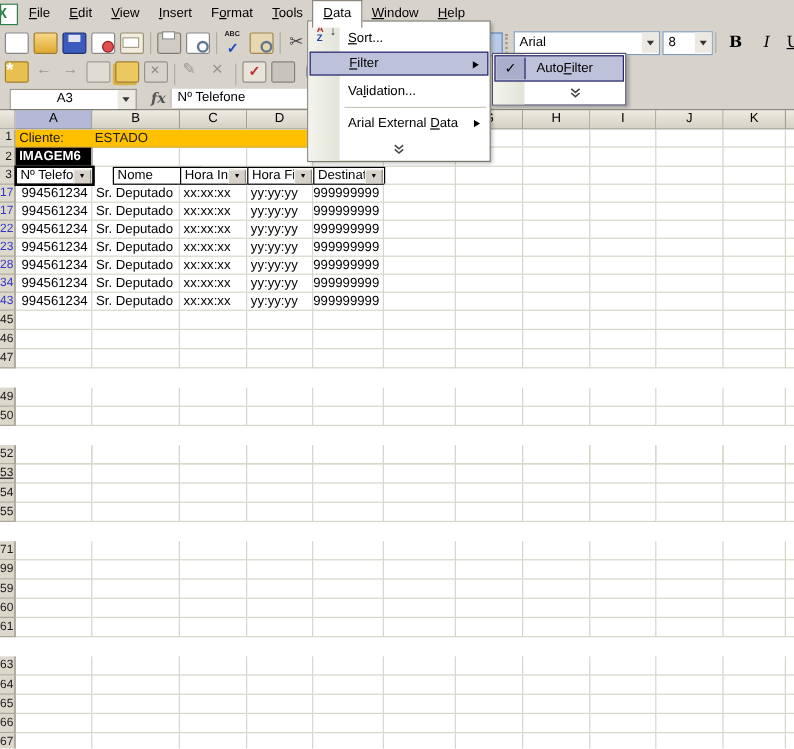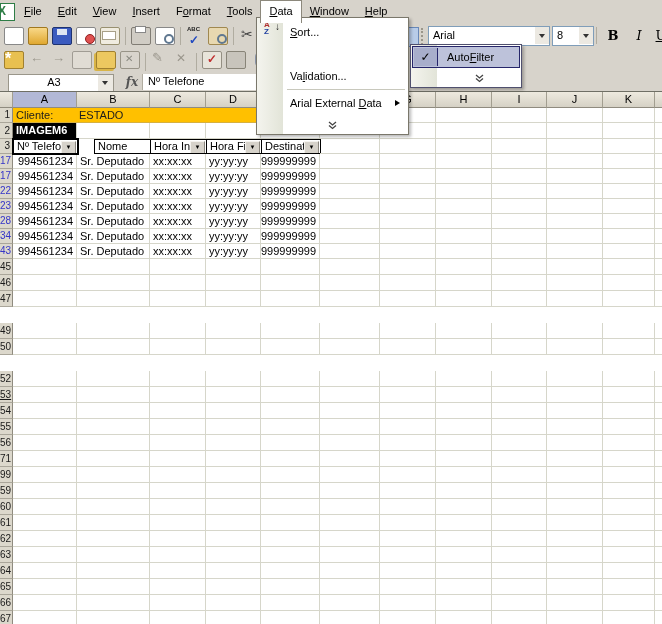--- a/index.html
+++ b/index.html
@@ -492,35 +492,20 @@
         <div class="gcell" style="left: 206px; width: 55px; height: 16px; line-height: 15px;"></div>
         <div class="gcell" style="left: 261px; width: 59px; height: 16px; line-height: 15px;"></div>
         <div class="gcell" style="left: 320px; width: 60px; height: 16px; line-height: 15px;"></div>
         <div class="gcell" style="left: 380px; width: 56px; height: 16px; line-height: 15px;"></div>
         <div class="gcell" style="left: 436px; width: 56px; height: 16px; line-height: 15px;"></div>
         <div class="gcell" style="left: 492px; width: 55px; height: 16px; line-height: 15px;"></div>
         <div class="gcell" style="left: 547px; width: 56px; height: 16px; line-height: 15px;"></div>
         <div class="gcell" style="left: 603px; width: 52px; height: 16px; line-height: 15px;"></div>
         <div class="gcell" style="left: 655px; width: 8px; height: 16px; line-height: 15px;"></div>
       </div>
-      <div class="grow" style="top: 327px; height: 16px;">
-        <div class="rnum" style="line-height: 15px;">56</div>
-        <div class="gcell" style="left: 13px; width: 64px; height: 16px; line-height: 15px;"></div>
-        <div class="gcell" style="left: 77px; width: 73px; height: 16px; line-height: 15px;"></div>
-        <div class="gcell" style="left: 150px; width: 56px; height: 16px; line-height: 15px;"></div>
-        <div class="gcell" style="left: 206px; width: 55px; height: 16px; line-height: 15px;"></div>
-        <div class="gcell" style="left: 261px; width: 59px; height: 16px; line-height: 15px;"></div>
-        <div class="gcell" style="left: 320px; width: 60px; height: 16px; line-height: 15px;"></div>
-        <div class="gcell" style="left: 380px; width: 56px; height: 16px; line-height: 15px;"></div>
-        <div class="gcell" style="left: 436px; width: 56px; height: 16px; line-height: 15px;"></div>
-        <div class="gcell" style="left: 492px; width: 55px; height: 16px; line-height: 15px;"></div>
-        <div class="gcell" style="left: 547px; width: 56px; height: 16px; line-height: 15px;"></div>
-        <div class="gcell" style="left: 603px; width: 52px; height: 16px; line-height: 15px;"></div>
-        <div class="gcell" style="left: 655px; width: 8px; height: 16px; line-height: 15px;"></div>
-      </div>
       <div class="grow" style="top: 343px; height: 16px;">
         <div class="rnum" style="line-height: 15px;">71</div>
         <div class="gcell" style="left: 13px; width: 64px; height: 16px; line-height: 15px;"></div>
         <div class="gcell" style="left: 77px; width: 73px; height: 16px; line-height: 15px;"></div>
         <div class="gcell" style="left: 150px; width: 56px; height: 16px; line-height: 15px;"></div>
         <div class="gcell" style="left: 206px; width: 55px; height: 16px; line-height: 15px;"></div>
         <div class="gcell" style="left: 261px; width: 59px; height: 16px; line-height: 15px;"></div>
         <div class="gcell" style="left: 320px; width: 60px; height: 16px; line-height: 15px;"></div>
         <div class="gcell" style="left: 380px; width: 56px; height: 16px; line-height: 15px;"></div>
         <div class="gcell" style="left: 436px; width: 56px; height: 16px; line-height: 15px;"></div>
@@ -569,35 +554,20 @@
         <div class="gcell" style="left: 320px; width: 60px; height: 16px; line-height: 15px;"></div>
         <div class="gcell" style="left: 380px; width: 56px; height: 16px; line-height: 15px;"></div>
         <div class="gcell" style="left: 436px; width: 56px; height: 16px; line-height: 15px;"></div>
         <div class="gcell" style="left: 492px; width: 55px; height: 16px; line-height: 15px;"></div>
         <div class="gcell" style="left: 547px; width: 56px; height: 16px; line-height: 15px;"></div>
         <div class="gcell" style="left: 603px; width: 52px; height: 16px; line-height: 15px;"></div>
         <div class="gcell" style="left: 655px; width: 8px; height: 16px; line-height: 15px;"></div>
       </div>
       <div class="grow" style="top: 407px; height: 16px;">
         <div class="rnum" style="line-height: 15px;">61</div>
-        <div class="gcell" style="left: 13px; width: 64px; height: 16px; line-height: 15px;"></div>
-        <div class="gcell" style="left: 77px; width: 73px; height: 16px; line-height: 15px;"></div>
-        <div class="gcell" style="left: 150px; width: 56px; height: 16px; line-height: 15px;"></div>
-        <div class="gcell" style="left: 206px; width: 55px; height: 16px; line-height: 15px;"></div>
-        <div class="gcell" style="left: 261px; width: 59px; height: 16px; line-height: 15px;"></div>
-        <div class="gcell" style="left: 320px; width: 60px; height: 16px; line-height: 15px;"></div>
-        <div class="gcell" style="left: 380px; width: 56px; height: 16px; line-height: 15px;"></div>
-        <div class="gcell" style="left: 436px; width: 56px; height: 16px; line-height: 15px;"></div>
-        <div class="gcell" style="left: 492px; width: 55px; height: 16px; line-height: 15px;"></div>
-        <div class="gcell" style="left: 547px; width: 56px; height: 16px; line-height: 15px;"></div>
-        <div class="gcell" style="left: 603px; width: 52px; height: 16px; line-height: 15px;"></div>
-        <div class="gcell" style="left: 655px; width: 8px; height: 16px; line-height: 15px;"></div>
-      </div>
-      <div class="grow" style="top: 423px; height: 16px;">
-        <div class="rnum" style="line-height: 15px;">62</div>
         <div class="gcell" style="left: 13px; width: 64px; height: 16px; line-height: 15px;"></div>
         <div class="gcell" style="left: 77px; width: 73px; height: 16px; line-height: 15px;"></div>
         <div class="gcell" style="left: 150px; width: 56px; height: 16px; line-height: 15px;"></div>
         <div class="gcell" style="left: 206px; width: 55px; height: 16px; line-height: 15px;"></div>
         <div class="gcell" style="left: 261px; width: 59px; height: 16px; line-height: 15px;"></div>
         <div class="gcell" style="left: 320px; width: 60px; height: 16px; line-height: 15px;"></div>
         <div class="gcell" style="left: 380px; width: 56px; height: 16px; line-height: 15px;"></div>
         <div class="gcell" style="left: 436px; width: 56px; height: 16px; line-height: 15px;"></div>
         <div class="gcell" style="left: 492px; width: 55px; height: 16px; line-height: 15px;"></div>
         <div class="gcell" style="left: 547px; width: 56px; height: 16px; line-height: 15px;"></div>
@@ -685,20 +655,24 @@
   <div class="menu-panel">
     <div class="mp-gutter"></div>
     <div class="mi" style="top:4px;">
       <span class="sort-icon">
           <span class="sa">A</span>
           <span class="sz">Z</span>
           <span class="sd">↓</span>
         </span>
       <span></span><span class="k">S</span><span>ort...</span>
     </div>
+    <div class="mi hl" style="top:25px;">
+      <span></span><span class="k">F</span><span>ilter</span>
+      <span class="subarr"></span>
+    </div>
     <div class="mi" style="top:48px;">
       <span>Va</span><span class="k">l</span><span>idation...</span>
     </div>
     <div class="msep" style="top:71px;"></div>
     <div class="mi" style="top:75px;">
       <span>Arial External </span><span class="k">D</span><span>ata</span>
       <span class="subarr"></span>
     </div>
     <div class="chev-row" style="top:98px;">
       <svg width="11" height="9">

